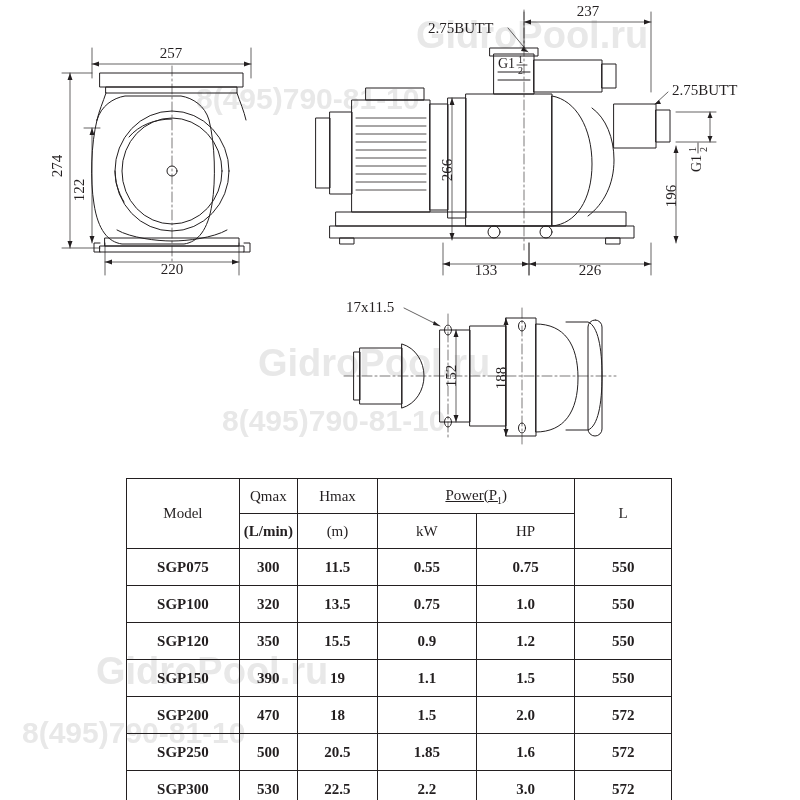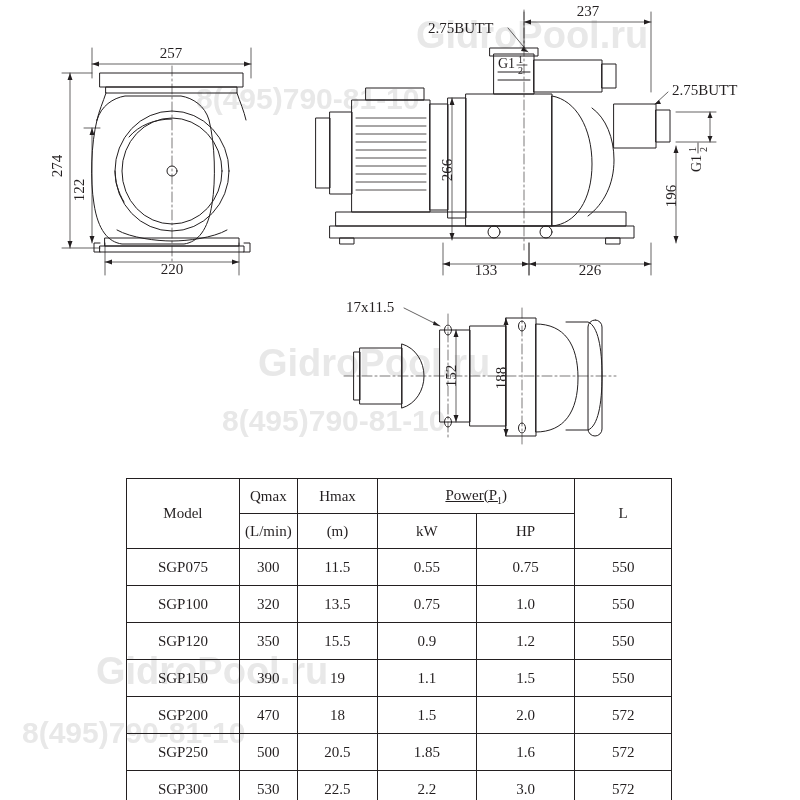--- a/index.html
+++ b/index.html
@@ -4,21 +4,21 @@
 <style>
   html,body{margin:0;padding:0;}
   body{width:800px;height:800px;background:#ffffff;font-family:"Liberation Sans",sans-serif;overflow:hidden;}
   #root{position:relative;width:800px;height:800px;}
   svg{display:block;}
   .wm{position:absolute;color:#e8e8e8;font-family:"Liberation Sans",sans-serif;font-weight:bold;white-space:nowrap;user-select:none;}
   .wm1{font-size:38px;letter-spacing:0px;}
   .wm2{font-size:30px;}
   
   #spec-table{position:absolute;left:126px;top:478px;width:546px;border-collapse:collapse;}
-  #spec-table td,#spec-table th{border:1px solid #231f20;text-align:center;font-size:15px;color:#231f20;font-weight:normal;font-family:"Liberation Serif",serif;padding:0;}
+  #spec-table td,#spec-table th{border:1px solid #231f20;text-align:center;font-size:15px;color:#231f20;font-weight:bold;font-family:"Liberation Serif",serif;padding:0;}
   #spec-table th{font-weight:normal;}
   .r-head td,.r-head th{height:34px;}
   .r-body td{height:36px;}
 </style>
 </head>
 <body>
 <div id="root">
 
 <div id="watermark-layer">
       <div class="wm wm1" style="left: 416px; top: 14px; color: rgb(232, 232, 232);">GidroPool.ru</div>
@@ -272,21 +272,21 @@
     <tr class="r-head">
       <th rowspan="2" style="width:110px;">Model</th>
       <th style="width:56px;height:30px;"><span>Qmax</span></th>
       <th style="width:78px;height:30px;"><span>Hmax</span></th>
       <th colspan="2" style="width:192px;text-decoration:underline;">
         <span>Power(P</span><sub style="font-size:10px;">1</sub><span>)</span>
       </th>
       <th rowspan="2" style="width:94px;">L</th>
     </tr>
     <tr class="r-head">
-      <th style="height:30px;">(L/min)</th>
+      <th style="height:30px;font-weight:bold;">(L/min)</th>
       <th style="height:30px;">(m)</th>
       <th style="width:96px;">kW</th>
       <th style="width:96px;margin-left:29px;">HP</th>
     </tr>
   </thead>
   <tbody id="spec-table-body">
         <tr class="r-body">
           <td>SGP075</td>
           <td>300</td>
           <td>11.5</td>

